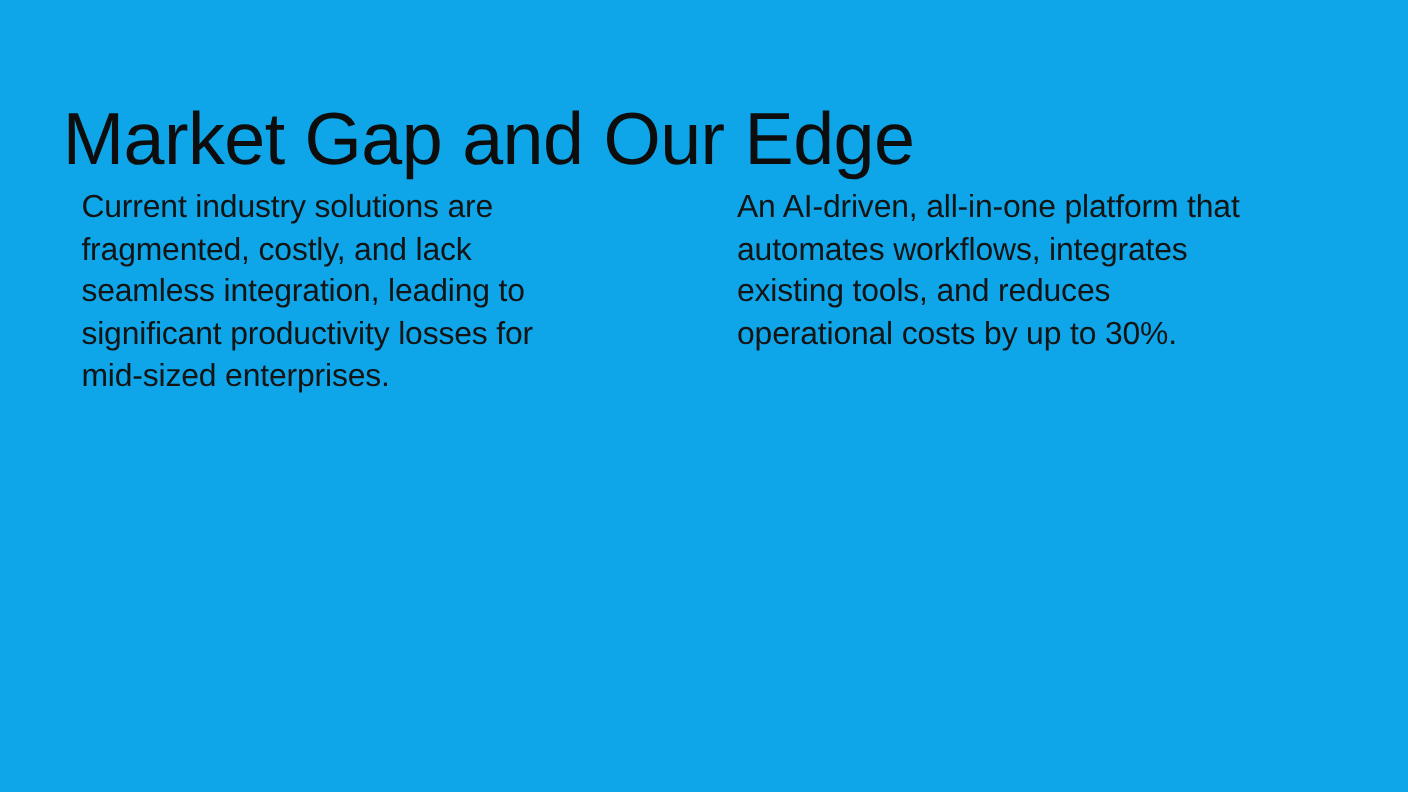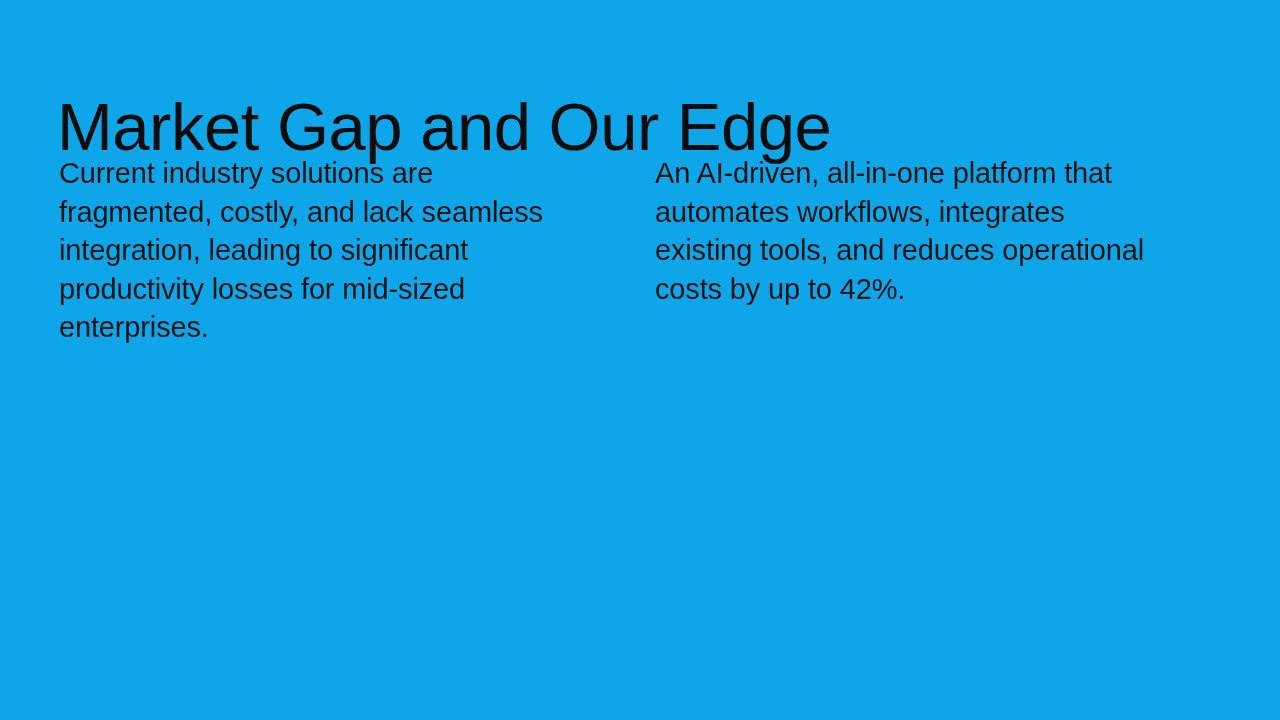--- a/index.html
+++ b/index.html
@@ -65,35 +65,35 @@
     margin: 0 0 24px 0;
     white-space: nowrap;
   }
 
   .column-body {
     font-size: 29px;
     font-weight: 400;
     line-height: 38.5px;
     letter-spacing: -0.15px;
     color: #141414;
-    margin: 2px;
+    margin: 17px;
   }
 </style>
 </head>
 <body>
 
 <div class="slide">
 
   <h1 class="slide-title">Market Gap and Our Edge</h1>
 
   <div class="columns">
 
     <div class="column left">
       <p class="column-body">Current industry solutions are fragmented, costly, and lack seamless integration, leading to significant productivity losses for mid-sized enterprises.</p>
     </div>
 
     <div class="column right">
-      <p class="column-body">An AI-driven, all-in-one platform that automates workflows, integrates existing tools, and reduces operational costs by up to 42%.</p>
+      <p class="column-body">An AI-driven, all-in-one platform that automates workflows, integrates existing tools, and reduces operational costs by up to 30%.</p>
     </div>
 
   </div>
 
 </div>
 
 </body></html>

